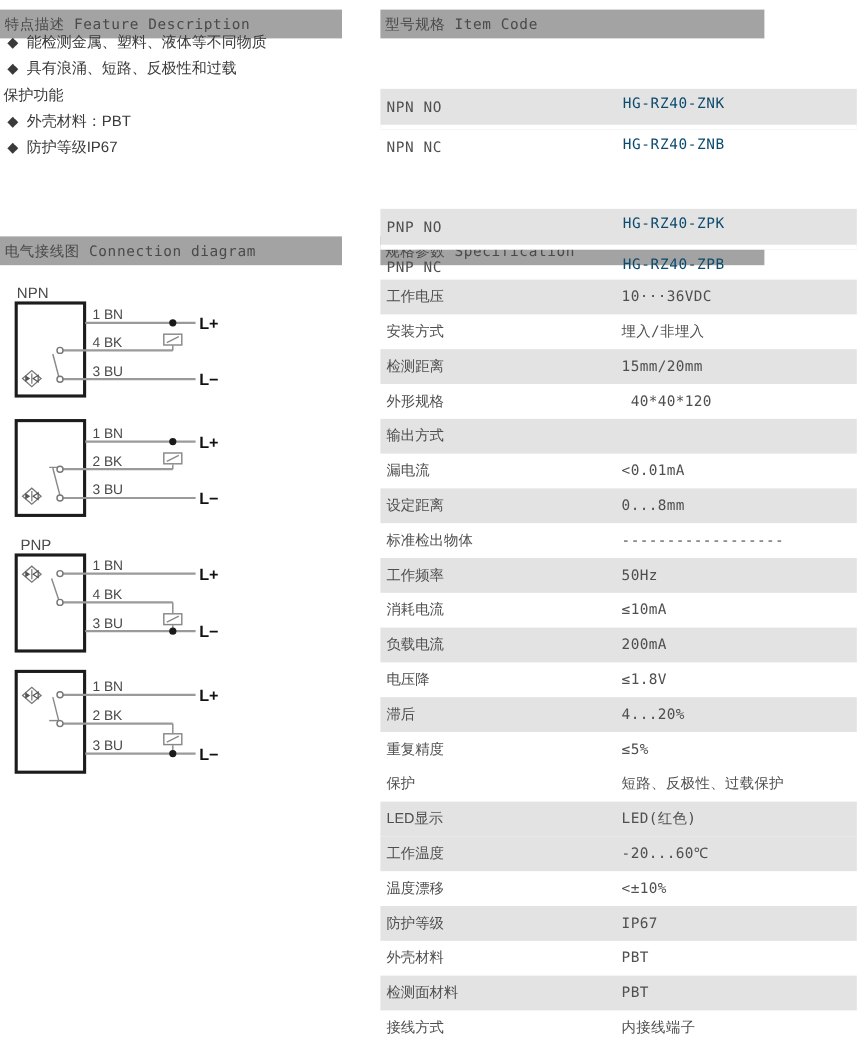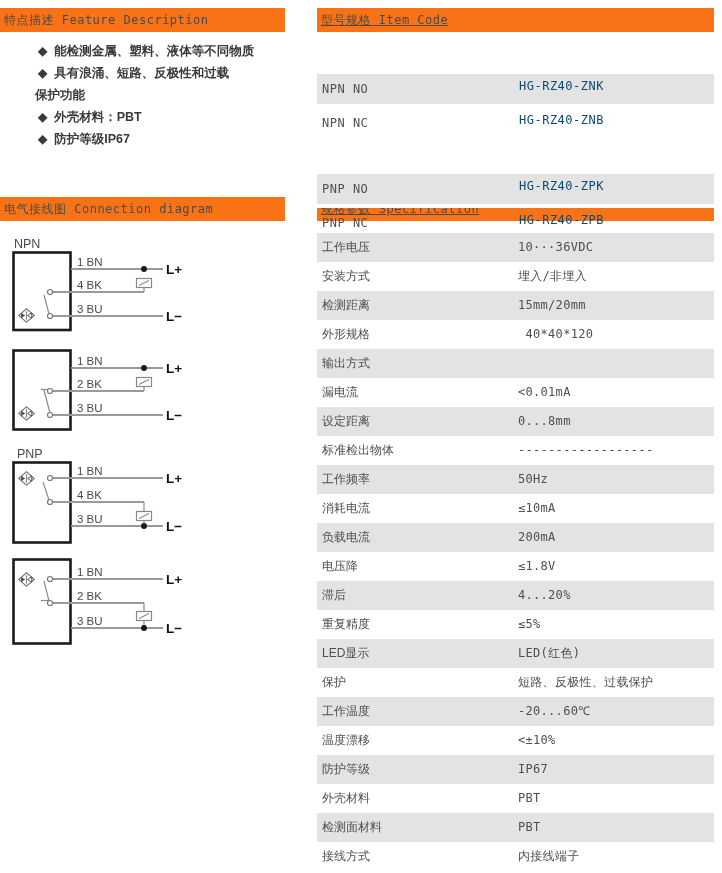--- a/index.html
+++ b/index.html
@@ -2,32 +2,32 @@
 <html><head>
 <meta charset="utf-8">
 <style>
   html,body{margin:0;padding:0;background:#ffffff;}
   .page{
     position:relative;width:722px;height:873px;background:#ffffff;
     font-family:"Liberation Sans",sans-serif;overflow:hidden;
   }
   
   .bar{
-    position:absolute;height:24px;background:#f97316;color:#4a4a4a;
+    position:absolute;height:24px;background:#a3a3a3;color:#4a4a4a;
     font-family:"DejaVu Sans Mono",monospace;font-size:12px;line-height:24px;
     letter-spacing:.5px;padding-left:4px;box-sizing:border-box;white-space:pre;
   }
   .bar-l{left:0;width:285px;}
-  .bar-r{left:317px;width:397px;text-decoration:underline;}
+  .bar-r{left:317px;width:320px;}
   .bar-row1{top:8px;}
   .bar-row2{top:197px;}
 
   
-  .features{position:absolute;left:6px;top:40px;width:300px;color:#3a3a3a;
-    font-size:12.5px;font-weight:bold;margin-left:32px;}
+  .features{position:absolute;left:6px;top:24px;width:300px;color:#3a3a3a;
+    font-size:12.5px;font-weight:normal;}
   .feat-line{height:22px;line-height:22px;white-space:nowrap;}
   .feat-line .bullet{display:inline-block;margin-right:7px;font-size:12px;}
   .feat-cont{padding-left:0;margin-left:-3px;}
 
   
   .item-table{position:absolute;left:317px;top:42px;width:397px;}
   .item-row{position:relative;height:34px;}
   .item-row.gray{background:#e3e3e3;box-shadow:inset 0 -4px 0 0 #ffffff;margin-top:32px;}
   .item-row .lab{position:absolute;left:5px;top:0;line-height:31px;
     font-family:"DejaVu Sans Mono",monospace;font-size:12px;color:#4f4f4f;letter-spacing:.5px;}
@@ -260,28 +260,28 @@
         <span class="val">≤1.8V</span>
       </div>
     <div class="spec-row gray">
         <span class="lab">滞后</span>
         <span class="val">4...20%</span>
       </div>
     <div class="spec-row">
         <span class="lab">重复精度</span>
         <span class="val">≤5%</span>
       </div>
+    <div class="spec-row">
+        <span class="lab">保护</span>
+        <span class="val">短路、反极性、过载保护</span>
+      </div>
     <div class="spec-row gray">
         <span class="lab">LED显示</span>
         <span class="val">LED(红色)</span>
       </div>
-    <div class="spec-row">
-        <span class="lab">保护</span>
-        <span class="val">短路、反极性、过载保护</span>
-      </div>
     <div class="spec-row gray">
         <span class="lab">工作温度</span>
         <span class="val">-20...60℃</span>
       </div>
     <div class="spec-row">
         <span class="lab">温度漂移</span>
         <span class="val">&lt;±10%</span>
       </div>
     <div class="spec-row gray">
         <span class="lab">防护等级</span>

